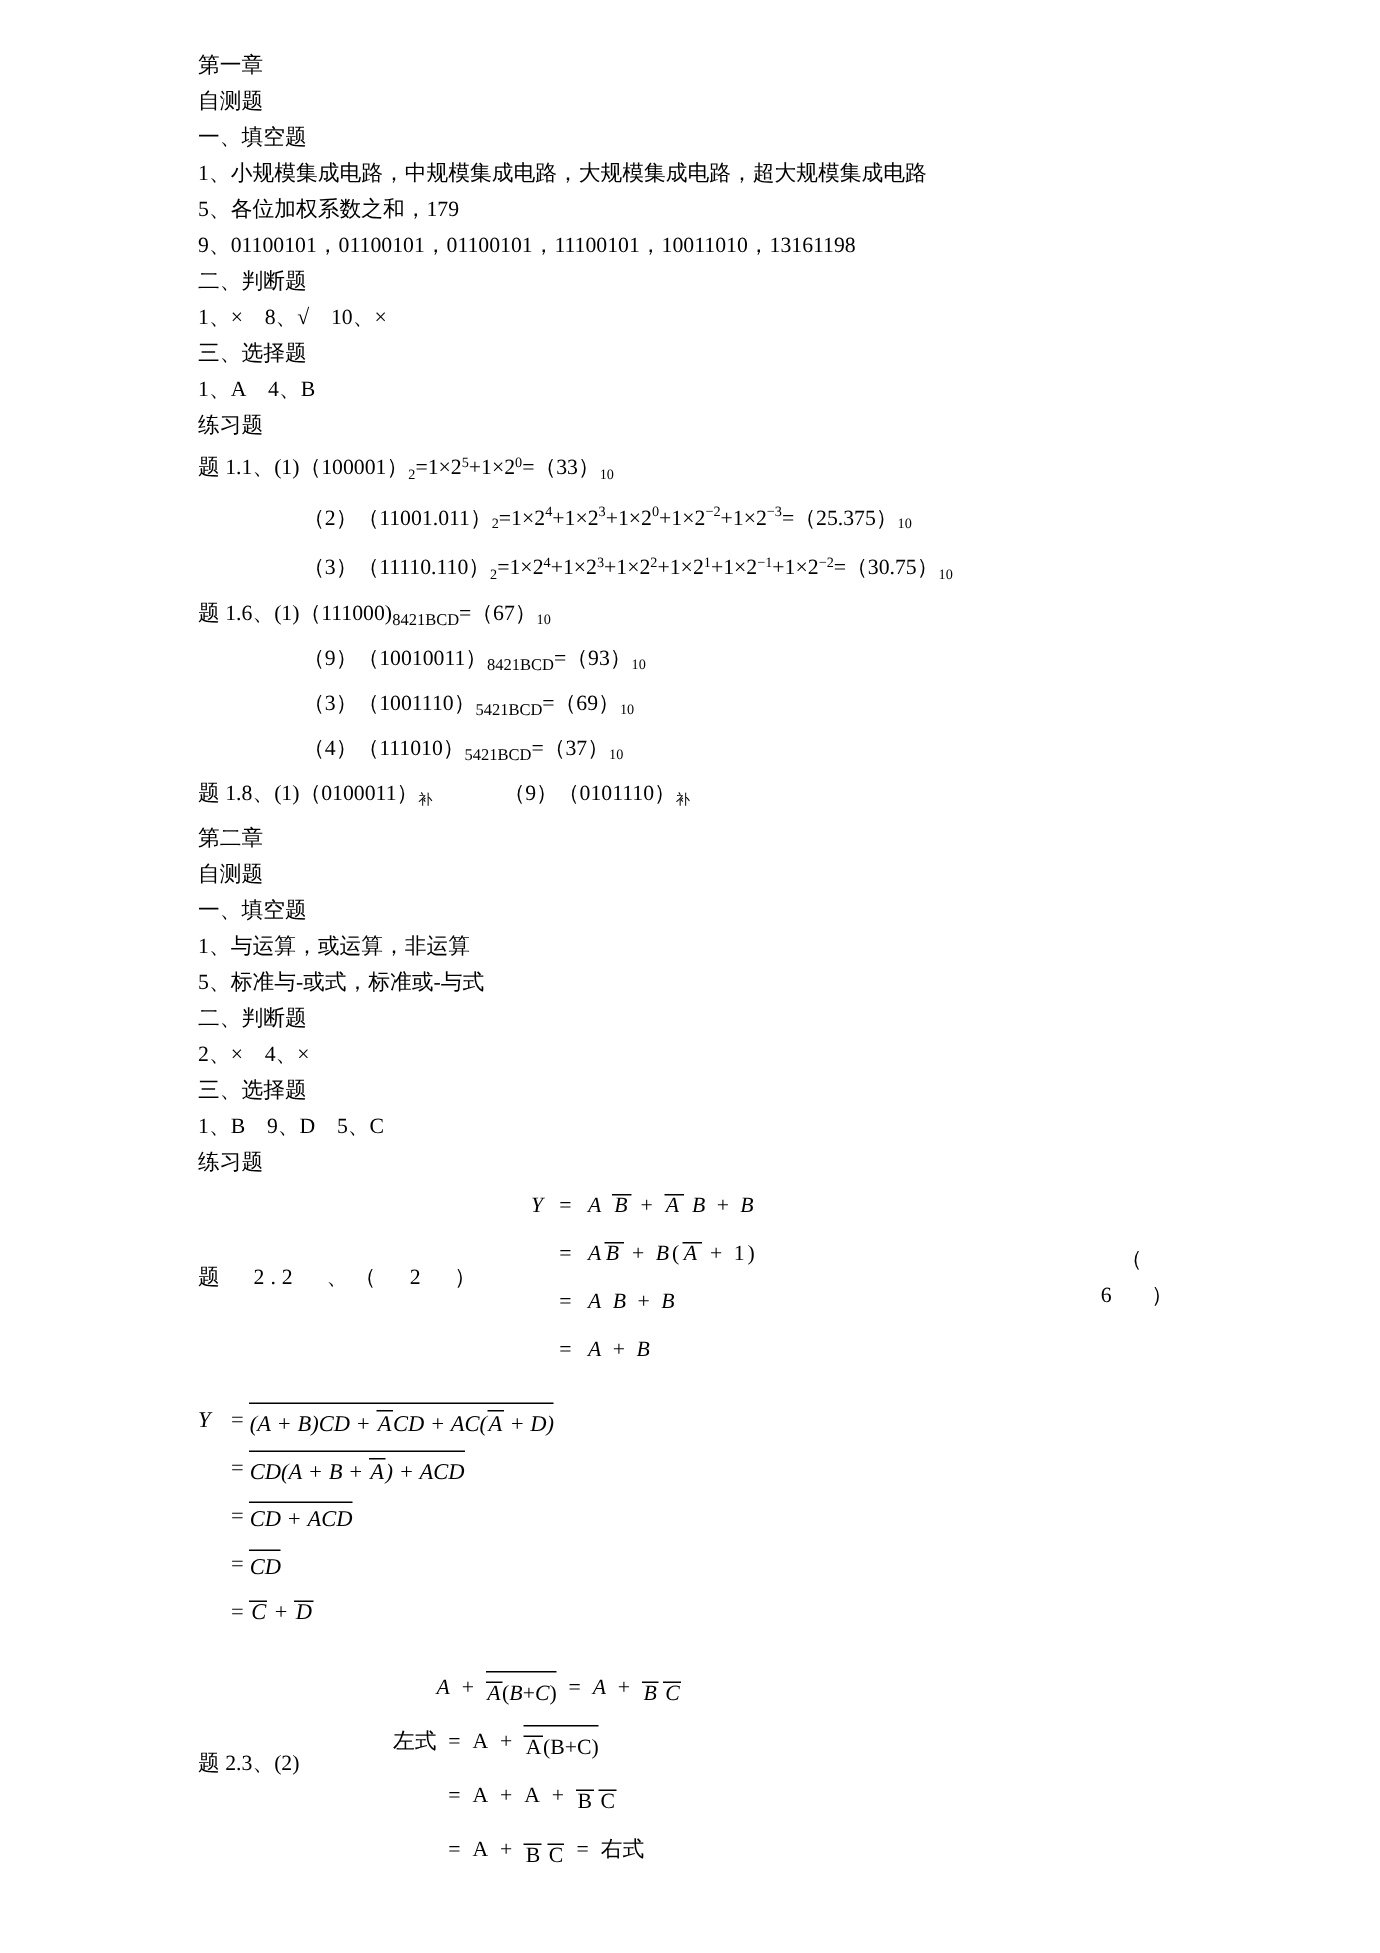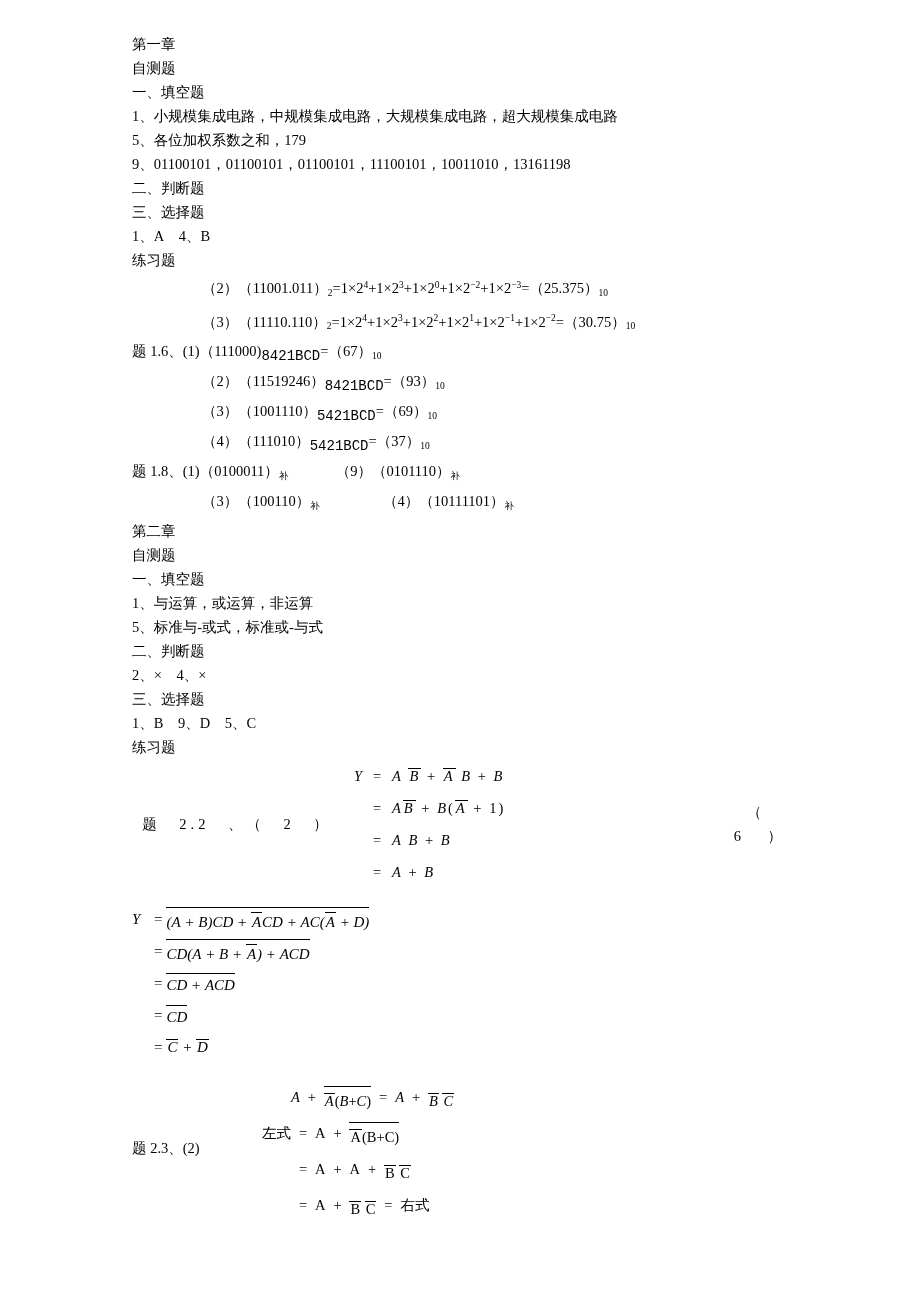--- a/index.html
+++ b/index.html
@@ -6,24 +6,24 @@
   .page{
     width:920px;min-height:1302px;box-sizing:border-box;
     padding:32px 132px 40px 132px;
     font-family:"Songti SC","SimSun","STSong",serif;
     font-size:14.5px;line-height:24px;color:#000;
   }
   .line{white-space:nowrap;}
   .indent1{padding-left:70px;}
   .sup{font-size:9.5px;vertical-align:super;position:relative;top:0.5px;}
   .sub{font-size:9.5px;vertical-align:sub;position:relative;top:-1px;}
-  .subsub{font-size:14px;vertical-align:sub;font-family:Liberation Mono, monospace;}
+  .subsub{font-size:11px;vertical-align:sub;}
 
   .row22{display:flex;align-items:center;margin-top:4px;}
-  .row22 .left{flex:0 0 210px;letter-spacing:4px;text-align:center;}
+  .row22 .left{flex:0 0 210px;letter-spacing:4px;}
   .row22 .mid{flex:1;}
   .row22 .right{flex:0 0 90px;text-align:right;letter-spacing:6px;}
 
   .eqblock{display:flex;flex-direction:column;gap:6px;font-style:italic;font-family:"Times New Roman",serif;letter-spacing:2px;}
   .eqline{display:flex;align-items:center;height:26px;}
   .eqline .Y{width:22px;text-align:right;}
   .eqline .eq{width:28px;text-align:center;font-style:normal;}
   .ov{display:inline-block;border-top:1.2px solid #000;line-height:1;padding:0 1px;}
   .ov2{display:inline-block;border-top:1.2px solid #000;line-height:1;padding-top:6px;margin-top:48px;}
   .up{font-style:normal;}
@@ -51,53 +51,52 @@
 
 <div class="page">
 
   <div class="line">第一章</div>
   <div class="line">自测题</div>
   <div class="line">一、填空题</div>
   <div class="line">1、小规模集成电路，中规模集成电路，大规模集成电路，超大规模集成电路</div>
   <div class="line">5、各位加权系数之和，179</div>
   <div class="line">9、01100101，01100101，01100101，11100101，10011010，13161198</div>
   <div class="line">二、判断题</div>
+  <div class="line">1、× 8、√ 10、×</div>
   <div class="line">三、选择题</div>
   <div class="line">1、A 4、B</div>
   <div class="line">练习题</div>
 
+  <div class="line">
+    <span>题 1.1、(1)（100001）</span><span class="sub">2</span><span>=1×2</span><span class="sup">5</span><span>+1×2</span><span class="sup">0</span><span>=（33）</span><span class="sub">10</span>
+  </div>
   <div class="line indent1">
     <span>（2）（11001.011）</span><span class="sub">2</span><span>=1×2</span><span class="sup">4</span><span>+1×2</span><span class="sup">3</span><span>+1×2</span><span class="sup">0</span><span>+1×2</span><span class="sup">−2</span><span>+1×2</span><span class="sup">−3</span><span>=（25.375）</span><span class="sub">10</span>
   </div>
   <div class="line indent1">
     <span>（3）（11110.110）</span><span class="sub">2</span><span>=1×2</span><span class="sup">4</span><span>+1×2</span><span class="sup">3</span><span>+1×2</span><span class="sup">2</span><span>+1×2</span><span class="sup">1</span><span>+1×2</span><span class="sup">−1</span><span>+1×2</span><span class="sup">−2</span><span>=（30.75）</span><span class="sub">10</span>
   </div>
 
   <div class="line">
     <span>题 1.6、(1)（111000)</span><span class="subsub">8421BCD</span><span>=（67）</span><span class="sub">10</span>
   </div>
   <div class="line indent1">
-    <span>（2）（11519246）</span><span class="subsub">8421BCD</span><span>=（93）</span><span class="sub">10</span>
+    <span>（9）（10010011）</span><span class="subsub">8421BCD</span><span>=（93）</span><span class="sub">10</span>
   </div>
   <div class="line indent1">
     <span>（3）（1001110）</span><span class="subsub">5421BCD</span><span>=（69）</span><span class="sub">10</span>
   </div>
   <div class="line indent1">
     <span>（4）（111010）</span><span class="subsub">5421BCD</span><span>=（37）</span><span class="sub">10</span>
   </div>
 
   <div class="line">
     <span>题 1.8、(1)（0100011）</span><span class="sub">补</span>
     <span style="display:inline-block;width:40px"></span>
     <span>（9）（0101110）</span><span class="sub">补</span>
-  </div>
-  <div class="line indent1">
-    <span>（3）（100110）</span><span class="sub">补</span>
-    <span style="display:inline-block;width:56px"></span>
-    <span>（4）（10111101）</span><span class="sub">补</span>
   </div>
 
   <div class="line">第二章</div>
   <div class="line">自测题</div>
   <div class="line">一、填空题</div>
   <div class="line">1、与运算，或运算，非运算</div>
   <div class="line">5、标准与-或式，标准或-与式</div>
   <div class="line">二、判断题</div>
   <div class="line">2、× 4、×</div>
   <div class="line">三、选择题</div>

